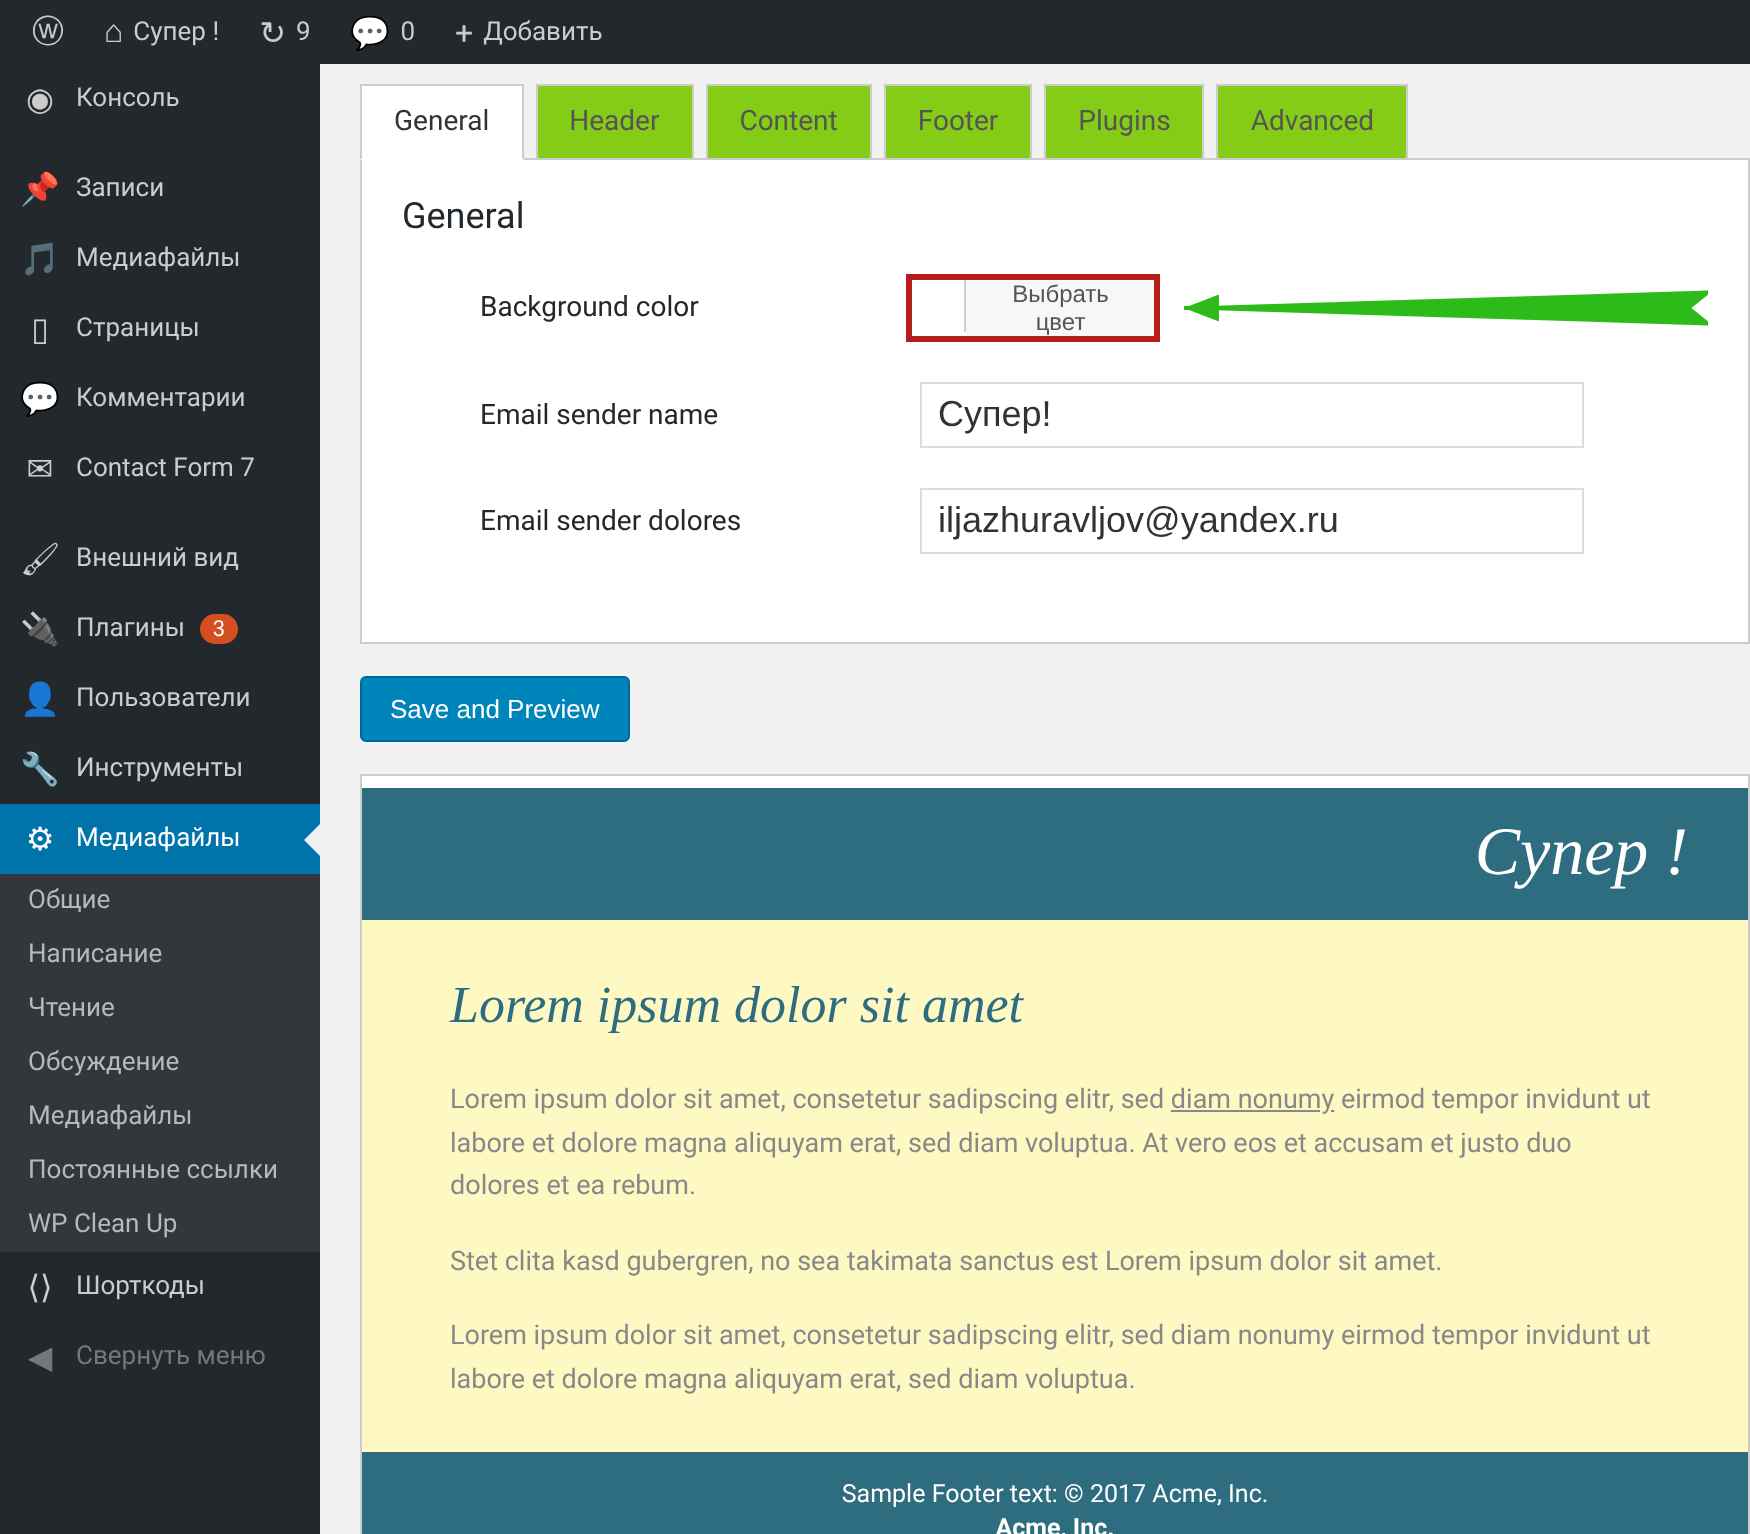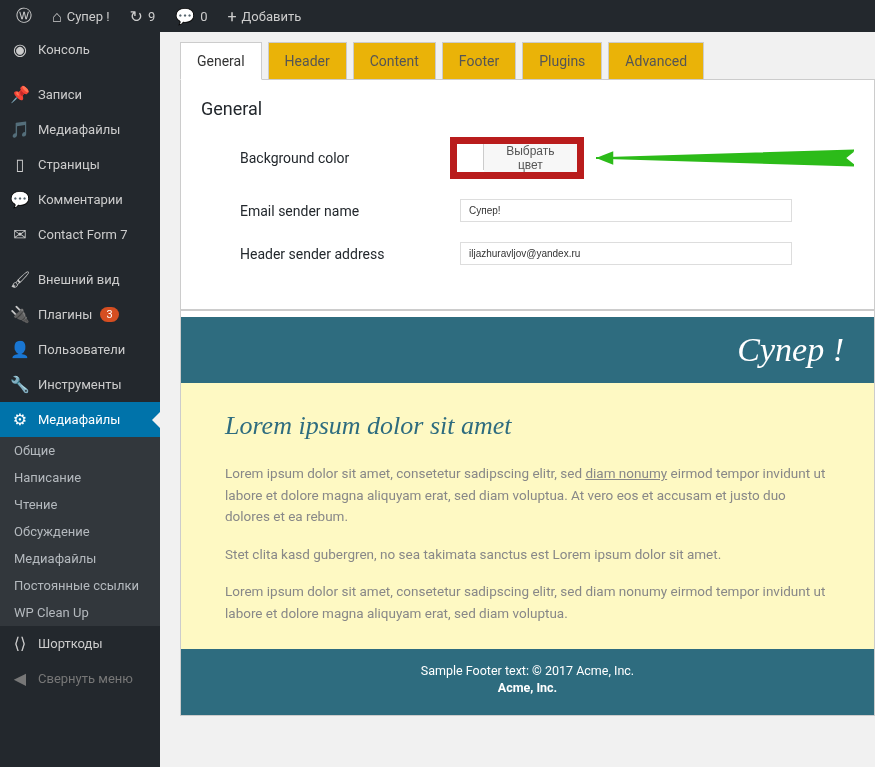--- a/index.html
+++ b/index.html
@@ -18,31 +18,31 @@
 .menu-icon { width: 20px; font-size: 16px; text-align: center; }
 .submenu { background: #32373c; }
 .submenu-item { padding: 6px 10px 6px 14px; cursor: pointer; color: #b4b9be; font-size: 13px; }
 .submenu-item.active { color: #fff; font-weight: 600; }
 .badge { background: #d54e21; color: #fff; border-radius: 10px; font-size: 11px; padding: 1px 6px; }
 .highlight-box { border: 2px solid #3db334; position: relative; }
 
 .content { flex: 1; padding: 10px 0 0 20px; overflow: auto; }
 
 .tabs { display: flex; gap: 6px; }
-.tab { background: #eab308; border: 1px solid #ccc; padding: 10px 16px; cursor: pointer; font-size: 14px; color: #555; }
+.tab { background: #84cc16; border: 1px solid #ccc; padding: 10px 16px; cursor: pointer; font-size: 14px; color: #555; }
 .tab.active { background: #fff; border-bottom: 1px solid #fff; color: #333; }
 
 .panel { background: #fff; border: 1px solid #ccc; margin-top: -1px; padding: 18px 20px 24px; }
 .panel h2 { font-size: 18px; font-weight: 400; margin-bottom: 18px; color: #23282d; }
 .form-row { display: flex; align-items: center; margin-bottom: 20px; margin-left: 39px; }
 .form-label { width: 220px; color: #23282d; font-size: 14px; }
-.color-picker { display: flex; border: 7px solid #b91c1c; }
+.color-picker { display: flex; border: 3px solid #b91c1c; }
 .color-swatch { width: 28px; height: 26px; background: #fff; border-right: 1px solid #ccc; }
 .color-btn { background: #f7f7f7; border: none; padding: 0 10px; font-size: 12px; color: #555; cursor: pointer; }
-.text-input { border: 1px solid #ddd; padding: 5px 8px; width: 332px; font-size: 10px; color: #333; }
+.text-input { border: 1px solid #ddd; padding: 5px 8px; width: 332px; font-size: 18px; color: #333; }
 
 .arrow { margin-left: 12px; }
 
 .save-btn { background: #0085ba; border: 1px solid #006799; color: #fff; padding: 8px 14px; border-radius: 3px; font-size: 13px; cursor: pointer; margin: 16px 0; }
 
 .preview { border: 1px solid #ccc; background: #fff; }
 .prev-header { background: #2e6c7f; color: #fff; padding: 14px 30px; text-align: right; font-family: Georgia, serif; font-style: italic; font-size: 34px; }
 .prev-body { padding: 28px 44px 8px; background: #fef9c3; }
 .prev-title { font-family: Georgia, serif; font-style: italic; color: #2e6c7f; font-size: 26px; margin-bottom: 22px; }
 .prev-p { color: #888; font-size: 13.5px; line-height: 1.6; margin-bottom: 16px; }
@@ -167,25 +167,26 @@
             <polygon points="0,12 18,5 18,19" fill="#2cbb19"></polygon>
           </svg>
       </div>
 
       <div class="form-row">
         <div class="form-label">Email sender name</div>
         <input class="text-input" value="Супер!" style="">
       </div>
 
       <div class="form-row">
-        <div class="form-label">Header sender address</div>
+        <div class="form-label">Email sender dolores</div>
         <input class="text-input" value="iljazhuravljov@yandex.ru" style="">
       </div>
     </div>
 
+    <button class="save-btn">Save and Preview</button>
 
     <div class="preview">
       <div style="height:6px;background:#fff"></div>
       <div class="prev-header"><span>Супер !</span></div>
       <div class="prev-body">
         <div class="prev-title">Lorem ipsum dolor sit amet</div>
         <p class="prev-p"><span>Lorem ipsum dolor sit amet, consetetur sadipscing elitr, sed </span><span class="prev-link">diam nonumy</span><span> eirmod tempor invidunt ut labore et dolore magna aliquyam erat, sed diam voluptua. At vero eos et accusam et justo duo dolores et ea rebum.</span></p>
         <p class="prev-p">Stet clita kasd gubergren, no sea takimata sanctus est Lorem ipsum dolor sit amet.</p>
         <p class="prev-p">Lorem ipsum dolor sit amet, consetetur sadipscing elitr, sed diam nonumy eirmod tempor invidunt ut labore et dolore magna aliquyam erat, sed diam voluptua.</p>
       </div>

